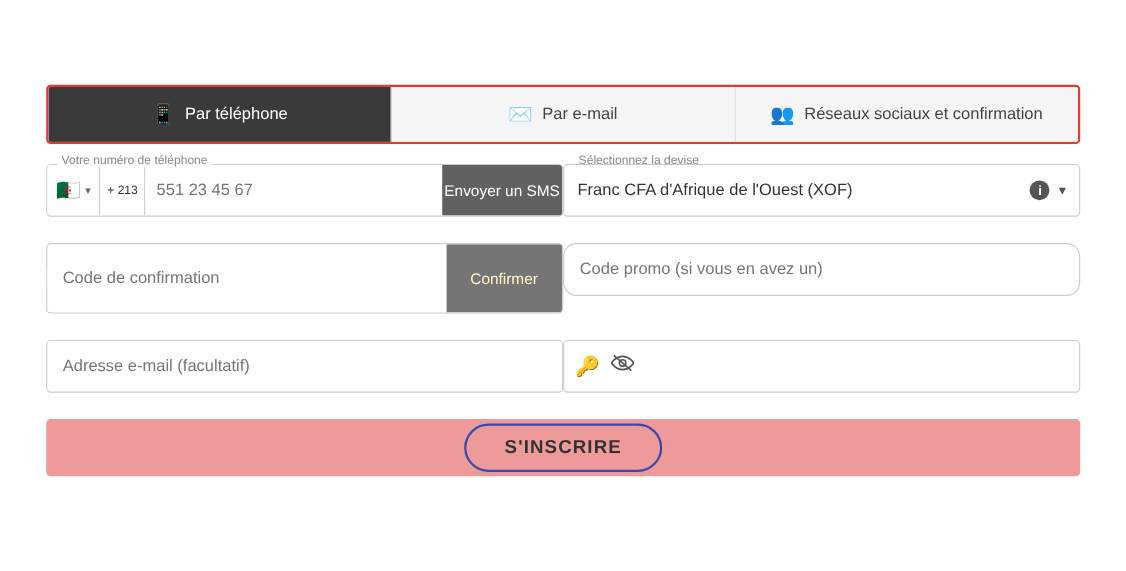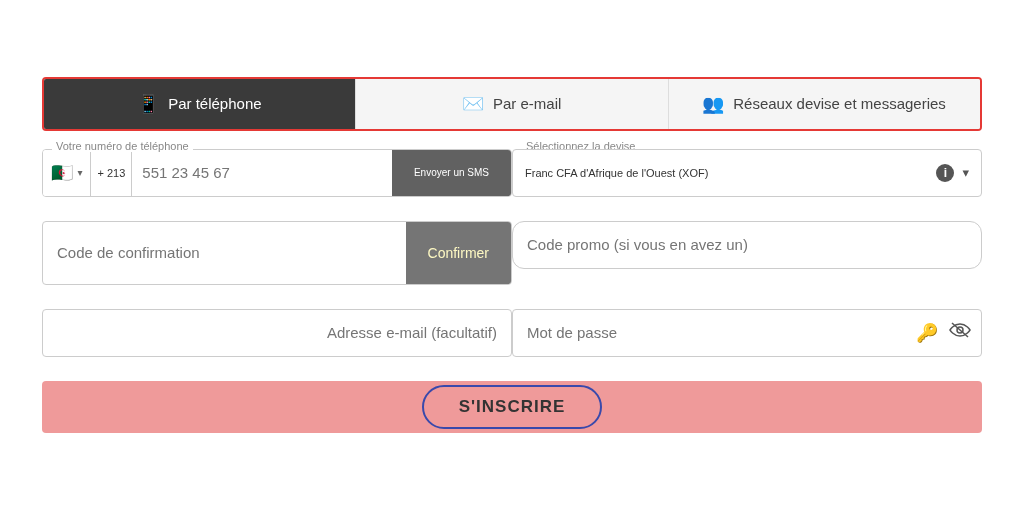--- a/index.html
+++ b/index.html
@@ -105,40 +105,40 @@
       outline: none;
       padding: 0 10px;
       font-size: 15px;
       color: #c2410c;
       background: #fff;
     }
     .sms-btn {
       background: #616161;
       color: #fff;
       border: none;
-      padding: 0 22px;
-      font-size: 10px;
+      padding: 0 2px;
+      font-size: 14px;
       cursor: pointer;
       height: 100%;
       white-space: nowrap;
     }
     .devise-selector {
       border: 1px solid #ccc;
       border-radius: 4px;
       display: flex;
       align-items: center;
       height: 48px;
       padding: 0 12px;
       background: #fff;
       cursor: pointer;
       position: relative;
     }
     .devise-value {
       flex: 1;
-      font-size: 11px;
+      font-size: 15px;
       color: #333;
     }
     .devise-icons {
       display: flex;
       align-items: center;
       gap: 8px;
     }
     .info-icon {
       width: 18px;
       height: 18px;
@@ -198,21 +198,20 @@
     .email-input {
       border: 1px solid #ccc;
       border-radius: 4px;
       height: 48px;
       padding: 0 14px;
       font-size: 15px;
       color: #aaa;
       width: 100%;
       outline: none;
       background: #fff;
-      text-align: right;
     }
 
     
     .password-group {
       border: 1px solid #ccc;
       border-radius: 4px;
       display: flex;
       align-items: center;
       overflow: hidden;
       height: 48px;
@@ -287,21 +286,21 @@
     <div class="tab active">
       <span class="tab-icon">📱</span>
       <span>Par téléphone</span>
     </div>
     <div class="tab">
       <span class="tab-icon">✉️</span>
       <span>Par e-mail</span>
     </div>
     <div class="tab">
       <span class="tab-icon">👥</span>
-      <span>Réseaux devise et messageries</span>
+      <span>Réseaux sociaux et confirmation</span>
     </div>
   </div>
 
   <div class="form-row">
 
     <div class="form-group">
       <div class="field-wrapper">
         <span class="floating-label">Votre numéro de téléphone</span>
         <div class="phone-group">
           <div class="phone-flag-selector">
@@ -340,21 +339,20 @@
       <input class="promo-input" type="text" placeholder="Code promo (si vous en avez un)" style="">
     </div>
   </div>
 
   <div class="form-row">
     <div class="form-group">
       <input class="email-input" type="email" placeholder="Adresse e-mail (facultatif)" style="">
     </div>
     <div class="form-group">
       <div class="password-group">
-        <input class="password-input-field" type="password" placeholder="Mot de passe" style="">
         <div class="password-icons">
           <span class="pwd-icon">🔑</span>
           <span class="pwd-icon">
             
             <svg width="22" height="16" viewBox="0 0 22 16" fill="none" xmlns="http://www.w3.org/2000/svg">
               <path d="M1 8C1 8 4.5 2 11 2C17.5 2 21 8 21 8C21 8 17.5 14 11 14C4.5 14 1 8 1 8Z" stroke="#555" stroke-width="1.5" fill="none"></path>
               <circle cx="11" cy="8" r="3" stroke="#555" stroke-width="1.5" fill="none"></circle>
               <line x1="3" y1="1" x2="19" y2="15" stroke="#555" stroke-width="1.5"></line>
             </svg>
           </span>

